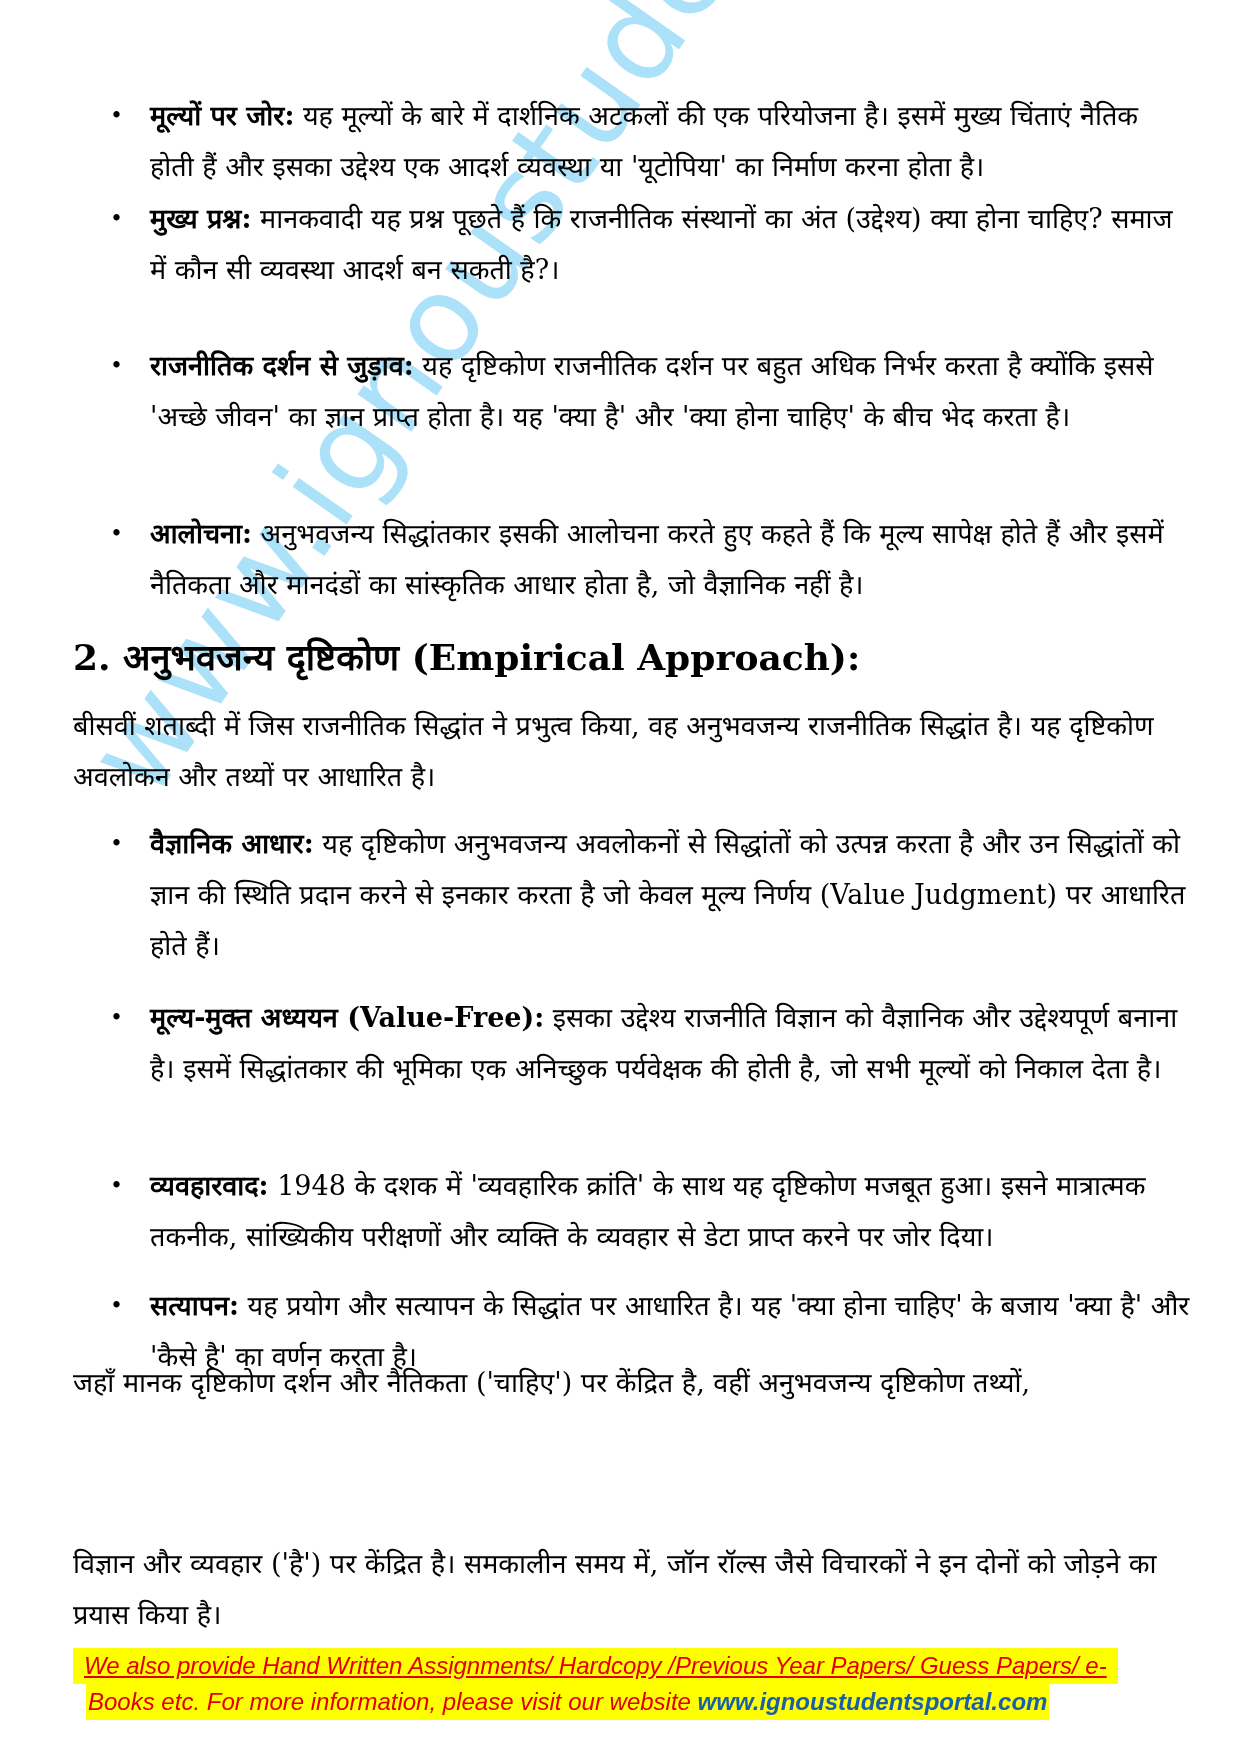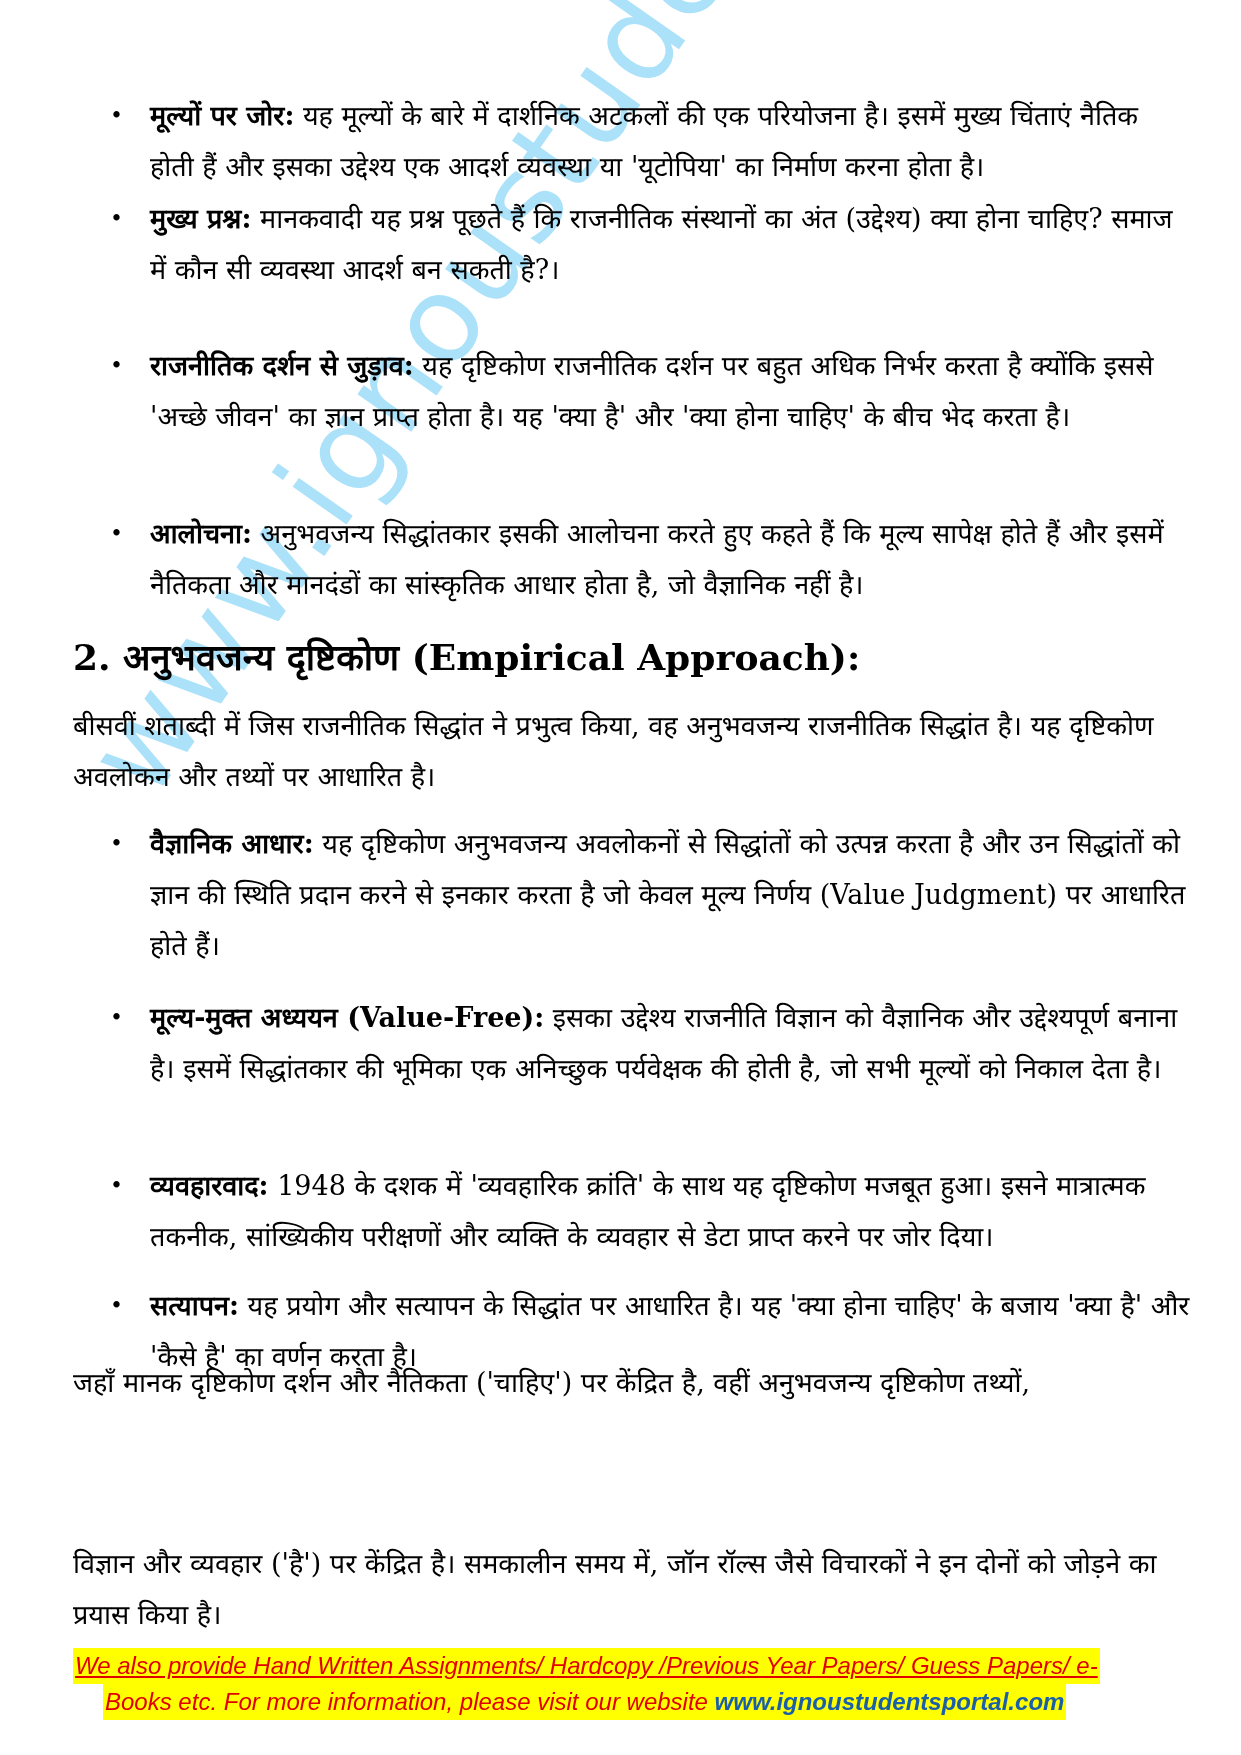--- a/index.html
+++ b/index.html
@@ -17,22 +17,22 @@
   .bullet-item { position: absolute; left: 150px; width: 1040px; font-size: 27px; line-height: 51px; }
   .bullet-item .dot { position: absolute; left: -40px; top: 0; font-size: 22px; }
   .bold { font-weight: bold; }
   .para { position: absolute; left: 73px; width: 1110px; font-size: 27px; line-height: 51px; }
   .heading { position: absolute; left: 73px; top: 632px; font-size: 36px; font-weight: bold; }
   .footer {
     position: absolute; left: 73px; top: 1648px; width: 1100px;
     font-family: "Liberation Sans", "DejaVu Sans", sans-serif; font-style: italic;
     font-size: 24px; line-height: 36px; color: #e00000;
   }
-  .footer .l1 { background: #ffff00; text-decoration: underline; display: inline-block; padding: 0 2px; }
-  .footer .l2 { background: #ffff00; display: inline-block; margin-left: 30px; padding: 0 2px; }
+  .footer .l1 { background: #ffff00; text-decoration: underline; display: inline-block; padding: 0 11px; }
+  .footer .l2 { background: #ffff00; display: inline-block; margin-left: 13px; padding: 0 2px; }
   .footer .link { color: #1a5fa8; font-weight: bold; }
 </style>
 </head>
 <body>
 
 <div class="page">
 
   <div class="watermark">www.ignoustudentsportal.com</div>
 
   <div class="content">

